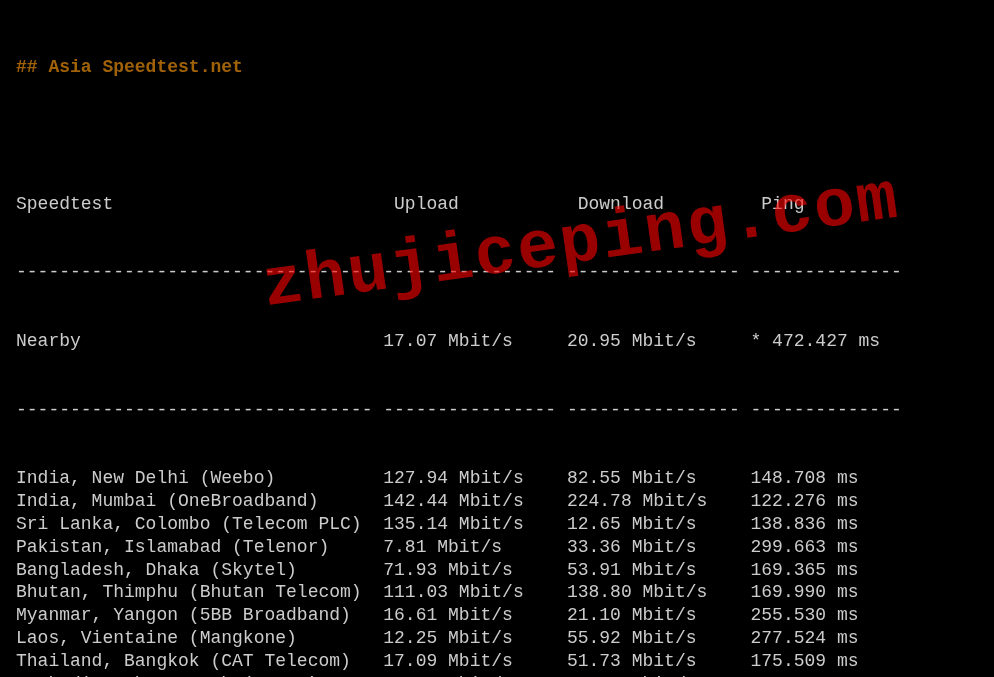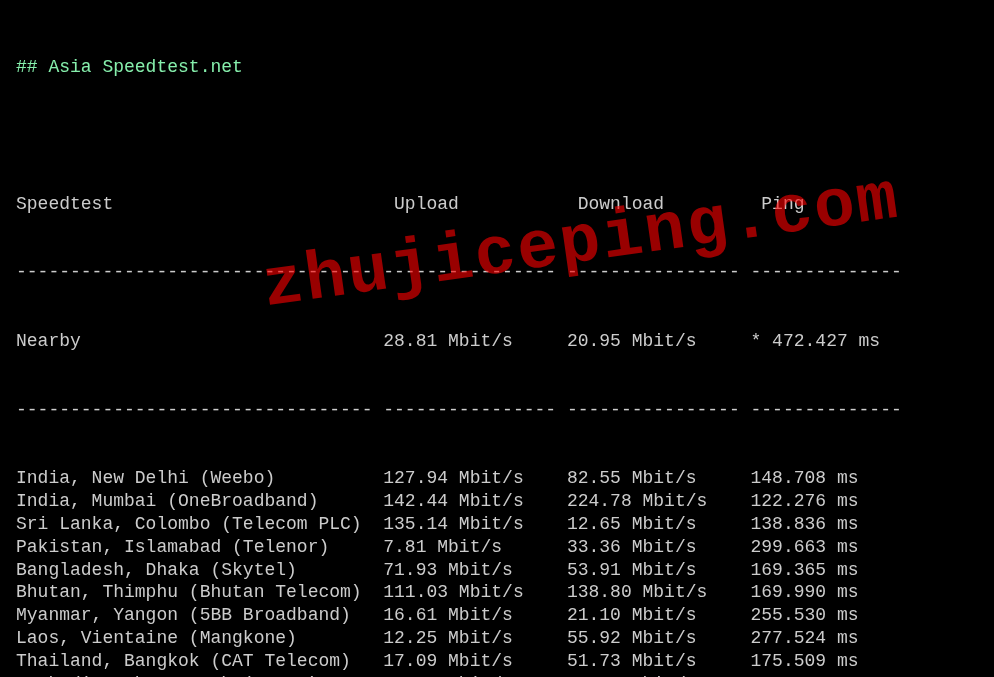--- a/index.html
+++ b/index.html
@@ -12,22 +12,22 @@
       overflow: hidden;
     }
     .container {
       padding: 10px 16px;
       white-space: pre;
       position: relative;
       letter-spacing: 0;
       line-height: 1.27;
     }
     .title {
-      color: #86efac;
-      font-weight: normal;
+      color: #a16207;
+      font-weight: bold;
     }
     .watermark {
       position: absolute;
       top: 200px;
       left: 260px;
       font-size: 68px;
       font-weight: bold;
       color: rgba(255, 0, 0, 0.6);
       transform: rotate(-8deg);
       pointer-events: none;
@@ -36,17 +36,17 @@
     }
   </style>
 </head>
 <body>
 
 <div class="container">
   <div class="title">## Asia Speedtest.net</div>
   <div> </div>
   <div id="header-row">Speedtest                          Upload           Download         Ping</div>
   <div id="divider1">--------------------------------- ---------------- ---------------- --------------</div>
-  <div id="nearby-row">Nearby                            28.81 Mbit/s     20.95 Mbit/s     * 472.427 ms</div>
+  <div id="nearby-row">Nearby                            17.07 Mbit/s     20.95 Mbit/s     * 472.427 ms</div>
   <div id="divider2">--------------------------------- ---------------- ---------------- --------------</div>
   <div id="rows"><div>India, New Delhi (Weebo)          127.94 Mbit/s    82.55 Mbit/s     148.708 ms</div><div>India, Mumbai (OneBroadband)      142.44 Mbit/s    224.78 Mbit/s    122.276 ms</div><div>Sri Lanka, Colombo (Telecom PLC)  135.14 Mbit/s    12.65 Mbit/s     138.836 ms</div><div>Pakistan, Islamabad (Telenor)     7.81 Mbit/s      33.36 Mbit/s     299.663 ms</div><div>Bangladesh, Dhaka (Skytel)        71.93 Mbit/s     53.91 Mbit/s     169.365 ms</div><div>Bhutan, Thimphu (Bhutan Telecom)  111.03 Mbit/s    138.80 Mbit/s    169.990 ms</div><div>Myanmar, Yangon (5BB Broadband)   16.61 Mbit/s     21.10 Mbit/s     255.530 ms</div><div>Laos, Vientaine (Mangkone)        12.25 Mbit/s     55.92 Mbit/s     277.524 ms</div><div>Thailand, Bangkok (CAT Telecom)   17.09 Mbit/s     51.73 Mbit/s     175.509 ms</div><div>Cambodia, Phnom Penh (Smart)      62.86 Mbit/s     52.31 Mbit/s     186.045 ms</div></div>
   <div class="watermark">zhujiceping.com</div>
 </div>
 
 </body></html>

